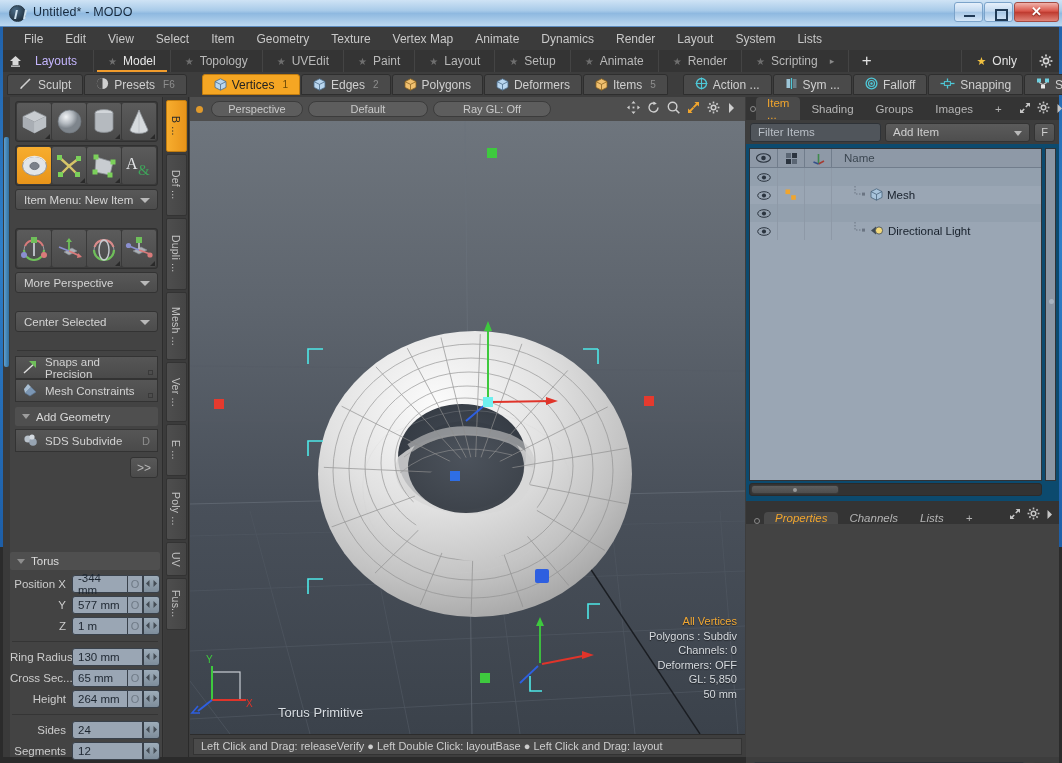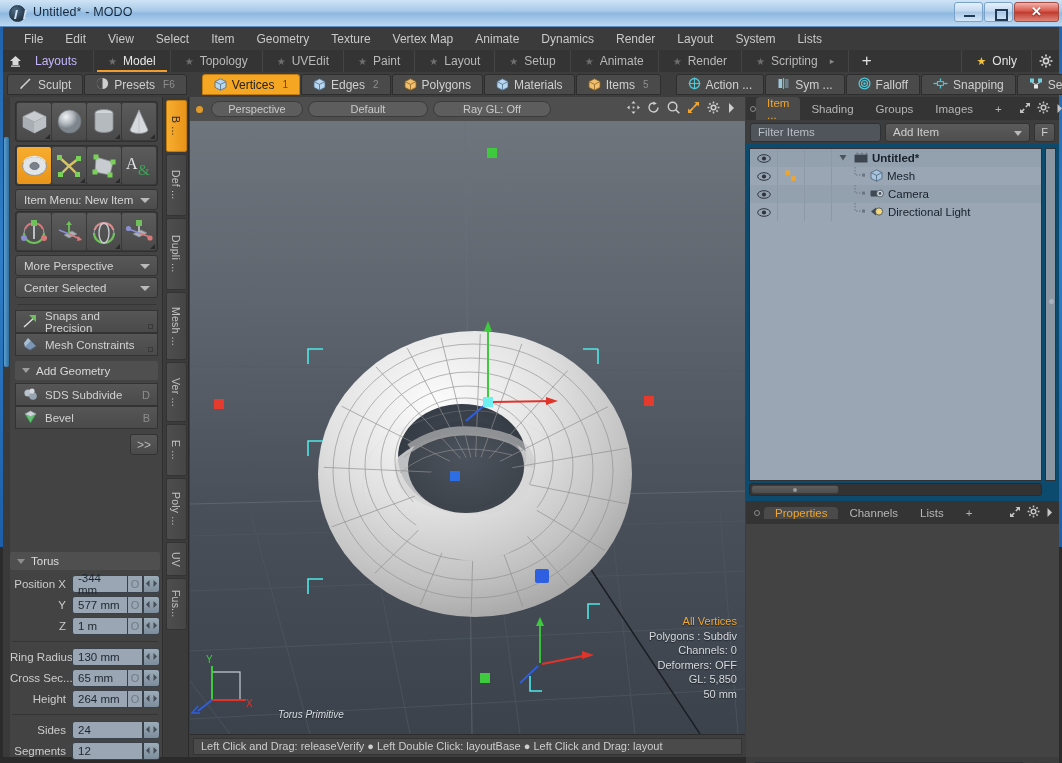--- a/index.html
+++ b/index.html
@@ -84,21 +84,21 @@
   .tilegrid { display:grid; grid-template-columns:repeat(4,1fr); gap:1px; background:#3a3a3a;
     border:1px solid #303030; border-radius:3px; padding:1px; margin-bottom:3px;}
   .tile { height:37px; background:linear-gradient(to bottom,#5b5b5b,#4a4a4a); border-radius:2px;
     position:relative; display:flex; align-items:center; justify-content:center; }
   .tile.sel { background:linear-gradient(to bottom,#f7ad2e,#e8941a); }
   .tile .corner { position:absolute; right:1px; bottom:1px; width:0;height:0;
     border-left:5px solid transparent; border-bottom:5px solid #2a2a2a;}
 
   .dropdown { height:21px; background:linear-gradient(to bottom,#585858,#4c4c4c);
     border:1px solid #333; border-radius:3px; display:flex; align-items:center;
-    padding:0 8px; font-size:11.5px; color:#d4d4d4; margin-bottom:1px; position:relative;}
+    padding:0 8px; font-size:11.5px; color:#d4d4d4; margin-bottom:18px; position:relative;}
   .dropdown .caret { position:absolute; right:7px; top:8px; width:0;height:0;
     border-left:5px solid transparent;border-right:5px solid transparent;border-top:5px solid #b9b9b9;}
 
   .hrline { height:1px; background:#353535; margin:6px 2px 5px 2px; }
 
   .listbtn { height:23px; background:linear-gradient(to bottom,#565656,#4a4a4a); border:1px solid #333;
     display:flex; align-items:center; gap:7px; padding:0 7px; font-size:11.5px; color:#d2d2d2;
     position:relative;}
   .listbtn:first-of-type{ border-radius:3px 3px 0 0;}
   .listbtn .sq { position:absolute; right:4px; bottom:3px; width:5px;height:5px;border:1px solid #3a3a3a;}
@@ -150,22 +150,22 @@
   .vp-canvas { position:absolute; left:0; top:24px; width:555px; height:613px; overflow:hidden;
     background:linear-gradient(to bottom,#6a7179 0%,#5d646d 35%,#474e57 70%,#3d444d 100%);}
   .vp-status { position:absolute; left:0; bottom:0; width:555px; height:23px; background:#3e3e3e;
     border-top:1px solid #2c2c2c; display:flex; align-items:center; }
   .vp-status-inner{ margin:0 3px; flex:1; height:17px; background:#4a4a4a; border:1px solid #333;
     display:flex;align-items:center; padding:0 7px; font-size:11px;color:#cdcdcd;}
 
   .vpinfo { position:absolute; right:8px; bottom:33px; text-align:right; font-size:11px;
     color:#d6dade; line-height:14.5px; text-shadow:0 1px 1px rgba(0,0,0,.5);}
   .vpinfo .hl { color:#f2a833; }
-  .vplabel { position:absolute; left:88px; bottom:14px; font-size:10px; color:#d8dde2;
-    text-shadow:0 1px 1px rgba(0,0,0,.45);font-style:italic;}
+  .vplabel { position:absolute; left:88px; bottom:14px; font-size:13px; color:#d8dde2;
+    text-shadow:0 1px 1px rgba(0,0,0,.45);}
 
   
   .rightpanel { position:absolute; left:743px; top:0; width:313px; height:660px; background:#0c4a6e;}
   .rp-tabs { height:23px; background:#343434; display:flex; align-items:stretch; padding-left:4px;}
   .rp-circle{ width:14px; display:flex;align-items:center;justify-content:center;}
   .rp-circle i{ width:6px;height:6px;border-radius:50%;border:1px solid #8a8a8a;display:block;}
   .rtab { display:flex;align-items:center; padding:0 11px; font-size:11.5px; color:#b5b5b5;
     border-radius:4px 4px 0 0;}
   .rtab.active { background:#4a4a4a; color:#f0a52e; }
   .rp-tools { margin-left:auto; display:flex;align-items:center;gap:6px;padding:0 6px;}
@@ -194,21 +194,21 @@
     border:1px solid #2b2b2b; border-radius:3px;}
   .rp-hscroll i { position:absolute; left:1px; top:1px; width:88px; height:9px;
     background:linear-gradient(to bottom,#5e5e5e,#4d4d4d); border:1px solid #3a3a3a; border-radius:3px;
     display:flex;align-items:center;justify-content:center;}
   .rp-hscroll i::after{content:"";width:4px;height:4px;border-radius:50%;background:#9a9a9a;}
   .rp-vscroll { position:absolute; right:3px; top:51px; width:11px; height:333px; background:#8b96a3;
     border:1px solid #2e3237;}
   .rp-vscroll span{position:absolute;left:3px;top:150px;width:5px;height:5px;border-radius:50%;background:#a8b3bf;}
 
   .rp-tabs2 { position:absolute; left:0; top:404px; width:313px; height:23px; background:#343434;
-    display:flex; align-items:center; padding-left:4px;}
+    display:flex; align-items:flex-end; padding-left:4px;font-style:italic;}
   .rp-lower { position:absolute; left:0; top:427px; width:313px; height:233px; background:#434343;}
   .cmdbar { position:absolute; left:743px; top:660px; width:313px; height:28px; background:#3d3d3d;
     display:flex; align-items:center; padding:0 6px; gap:6px;}
   .cmd-in { flex:1; height:19px; background:#8f9aa7; border:1px solid #2e3237; border-radius:3px;}
   .cmd-rec { width:21px;height:19px; border:1px solid #3a3a3a; border-radius:3px; background:#4a4a4a;
     display:flex;align-items:center;justify-content:center;}
 </style>
 </head>
 <body>
 
@@ -367,21 +367,21 @@
           <span>Polygons</span>
         </div>
         <div class="mbtn">
           <span class="cube-ic">
             <svg width="13" height="13" viewBox="0 0 13 13">
                 <path d="M6.5 0.8 L12 3.6 L12 9.4 L6.5 12.2 L1 9.4 L1 3.6 Z" fill="#b9d6ef" stroke="#4a6b88" stroke-width=".8"></path>
                 <path d="M1 3.6 L6.5 6.4 L12 3.6" fill="none" stroke="#4a6b88" stroke-width=".8"></path>
                 <line x1="6.5" y1="6.4" x2="6.5" y2="12.2" stroke="#4a6b88" stroke-width=".8"></line>
               </svg>
           </span>
-          <span>Materials</span>
+          <span>Deformers</span>
         </div>
         <div class="mbtn">
           <span class="cube-ic">
             <svg width="13" height="13" viewBox="0 0 13 13">
                 <path d="M6.5 0.8 L12 3.6 L12 9.4 L6.5 12.2 L1 9.4 L1 3.6 Z" fill="#f0c070" stroke="#8a6320" stroke-width=".8"></path>
                 <path d="M1 3.6 L6.5 6.4 L12 3.6" fill="none" stroke="#8a6320" stroke-width=".8"></path>
                 <line x1="6.5" y1="6.4" x2="6.5" y2="12.2" stroke="#8a6320" stroke-width=".8"></line>
               </svg>
           </span>
           <span>Items</span>
@@ -627,30 +627,20 @@
           <div class="listbtn">
             <span>
               <svg width="15" height="14" viewBox="0 0 15 14">
                   <circle cx="5" cy="6" r="3.6" fill="#b9c2cb"></circle>
                   <circle cx="10" cy="9" r="3.8" fill="#97a4b2"></circle>
                   <circle cx="9" cy="4" r="2.6" fill="#d4dae0"></circle>
                 </svg>
             </span>
             <span>SDS Subdivide</span>
             <span class="key">D</span>
-          </div>
-          <div class="listbtn">
-            <span>
-              <svg width="15" height="14" viewBox="0 0 15 14">
-                  <path d="M2 4 L13 4 L7.5 13 Z" fill="#5fc26e" stroke="#3d8a49" stroke-width=".7"></path>
-                  <path d="M2 4 L7.5 1 L13 4 L7.5 6.5 Z" fill="#cfd5da" stroke="#98a0a8" stroke-width=".7"></path>
-                </svg>
-            </span>
-            <span>Bevel</span>
-            <span class="key">B</span>
           </div>
 
           <div style="display:flex; margin-top:5px;">
             <div class="chevbtn">&gt;&gt;</div>
           </div>
         </div>
 
         <div class="propbox">
           <div class="prophdr">
             <span class="tri"></span>
@@ -1006,46 +996,54 @@
         <div class="rp-filter">
           <div class="fi">Filter Items</div>
           <div class="fd">
             <span>Add Item</span>
             <span class="caret"></span>
           </div>
           <div class="fb">F</div>
         </div>
 
         <div class="itemlist">
+          <div class="il-head">
+            <div class="c" style="width:28px">
+              <svg width="15" height="10" viewBox="0 0 15 10">
+                  <ellipse cx="7.5" cy="5" rx="7" ry="4.2" fill="none" stroke="#2b343f" stroke-width="1.1"></ellipse>
+                  <circle cx="7.5" cy="5" r="2.3" fill="#2b343f"></circle>
+                </svg>
+            </div>
+            <div class="c" style="width:27px">
+              <svg width="13" height="13" viewBox="0 0 13 13">
+                  <rect x="1" y="1" width="5" height="5" fill="#5b6674"></rect>
+                  <rect x="7" y="1" width="5" height="5" fill="#2b343f"></rect>
+                  <rect x="1" y="7" width="5" height="5" fill="#2b343f"></rect>
+                  <rect x="7" y="7" width="5" height="5" fill="#5b6674"></rect>
+                </svg>
+            </div>
+            <div class="c" style="width:27px">
+              <svg width="13" height="13" viewBox="0 0 13 13">
+                  <line x1="6.5" y1="12" x2="6.5" y2="2" stroke="#3f8a4c" stroke-width="1.6"></line>
+                  <line x1="6.5" y1="12" x2="12" y2="9" stroke="#a53d33" stroke-width="1.6"></line>
+                  <line x1="6.5" y1="12" x2="1.5" y2="10" stroke="#35518a" stroke-width="1.6"></line>
+                </svg>
+            </div>
+            <div class="il-name" style="padding-left:12px; font-size:11.5px; color:#3c4752;">Name</div>
+          </div>
 
           <div class="il-row alt">
             <div class="c" style="width:28px">
               <svg width="14" height="9" viewBox="0 0 14 9">
                   <ellipse cx="7" cy="4.5" rx="6.3" ry="3.8" fill="none" stroke="#2b343f" stroke-width="1"></ellipse>
                   <circle cx="7" cy="4.5" r="2.1" fill="#2b343f"></circle>
                 </svg>
             </div>
             <div class="c" style="width:27px"></div>
             <div class="c" style="width:27px"></div>
-            <div class="il-name">
-              <span style="width:14px;display:inline-flex;justify-content:center">
-                <svg width="8" height="8" viewBox="0 0 8 8">
-                    <path d="M0.5 1 L7.5 1 L4 6.5 Z" fill="#4a5560"></path>
-                  </svg>
-              </span>
-              <span>
-                <svg width="14" height="11" viewBox="0 0 14 11">
-                    <rect x="0.5" y="3" width="13" height="7.5" fill="#3d4650"></rect>
-                    <path d="M0.5 3 L3.5 0.5 L6 3 Z" fill="#6d7882"></path>
-                    <path d="M5 3 L8 0.5 L10.5 3 Z" fill="#6d7882"></path>
-                    <path d="M9.5 3 L12.5 0.5 L14 2.2 L14 3 Z" fill="#6d7882"></path>
-                  </svg>
-              </span>
-              <span style="font-weight:bold">Untitled*</span>
-            </div>
           </div>
 
           <div class="il-row">
             <div class="c" style="width:28px">
               <svg width="14" height="9" viewBox="0 0 14 9">
                   <ellipse cx="7" cy="4.5" rx="6.3" ry="3.8" fill="none" stroke="#2b343f" stroke-width="1"></ellipse>
                   <circle cx="7" cy="4.5" r="2.1" fill="#2b343f"></circle>
                 </svg>
             </div>
             <div class="c" style="width:27px">
@@ -1075,34 +1073,20 @@
 
           <div class="il-row alt">
             <div class="c" style="width:28px">
               <svg width="14" height="9" viewBox="0 0 14 9">
                   <ellipse cx="7" cy="4.5" rx="6.3" ry="3.8" fill="none" stroke="#2b343f" stroke-width="1"></ellipse>
                   <circle cx="7" cy="4.5" r="2.1" fill="#2b343f"></circle>
                 </svg>
             </div>
             <div class="c" style="width:27px"></div>
             <div class="c" style="width:27px"></div>
-            <div class="il-name" style="padding-left:22px">
-              <span><svg width="12" height="16" viewBox="0 0 12 16">
-                    <path d="M1 0 L1 8 L8 8" fill="none" stroke="#6a7482" stroke-width="1" stroke-dasharray="1.5 1.5"></path>
-                    <rect x="8" y="6.6" width="3" height="3" fill="#6a7482"></rect>
-                  </svg></span>
-              <span>
-                <svg width="14" height="11" viewBox="0 0 14 11">
-                    <rect x="0.5" y="2.5" width="7" height="6" rx="1" fill="#3f4a55"></rect>
-                    <circle cx="10" cy="5.5" r="3.4" fill="#cfd6dd" stroke="#3f4a55" stroke-width=".8"></circle>
-                    <circle cx="10" cy="5.5" r="1.4" fill="#49545f"></circle>
-                  </svg>
-              </span>
-              <span>Camera</span>
-            </div>
           </div>
 
           <div class="il-row">
             <div class="c" style="width:28px">
               <svg width="14" height="9" viewBox="0 0 14 9">
                   <ellipse cx="7" cy="4.5" rx="6.3" ry="3.8" fill="none" stroke="#2b343f" stroke-width="1"></ellipse>
                   <circle cx="7" cy="4.5" r="2.1" fill="#2b343f"></circle>
                 </svg>
             </div>
             <div class="c" style="width:27px"></div>

